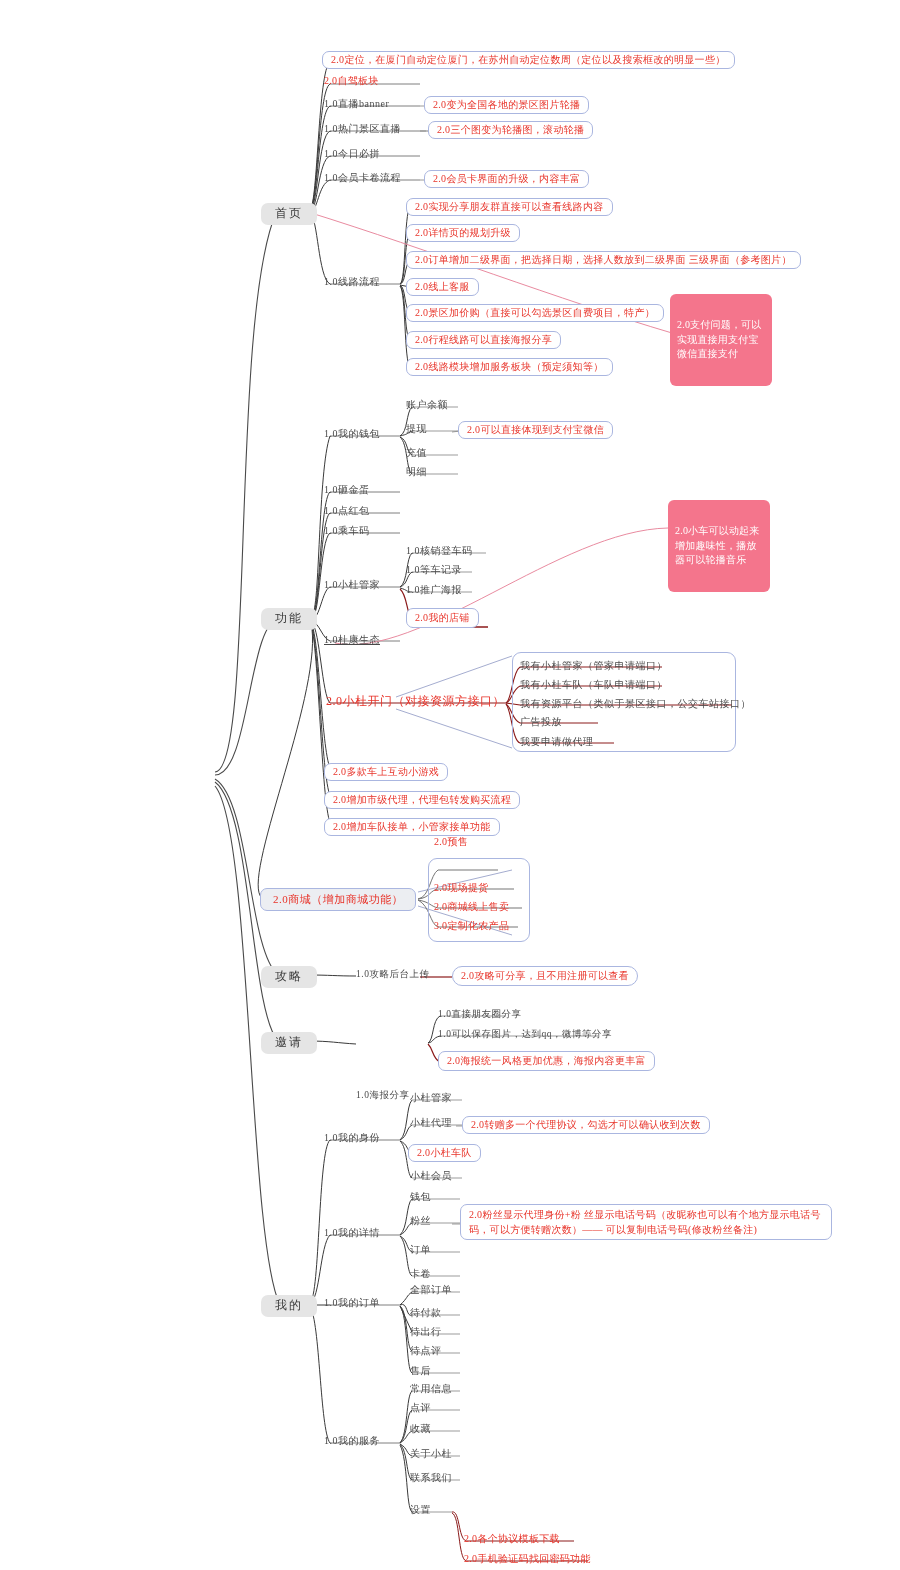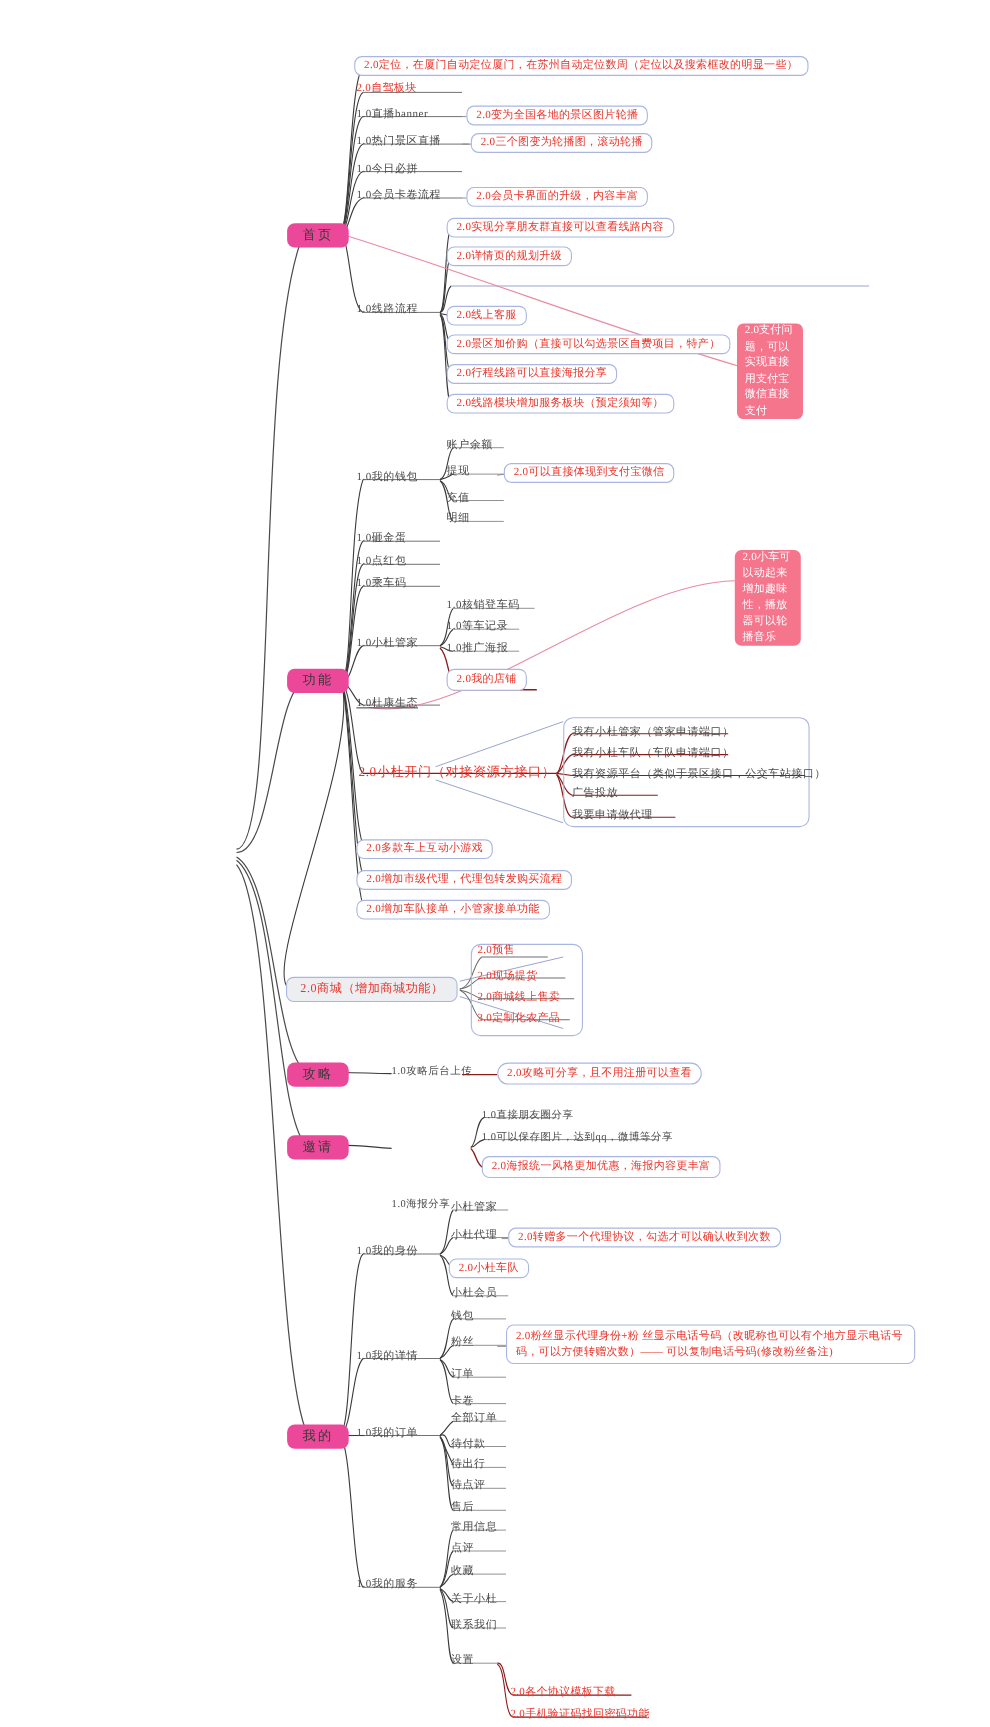--- a/index.html
+++ b/index.html
@@ -21,21 +21,21 @@
     background: #3a56b0;
     color: #ffffff;
     border-radius: 7px;
     padding: 10px 18px;
     font-size: 14px;
     letter-spacing: 1px;
     box-shadow: 0 1px 2px rgba(0,0,0,.25);
   }
   
   .l1 {
-    background: #ec4899;
+    background: #e5e5e5;
     color: #3a3a3a;
     border-radius: 7px;
     padding: 4px 14px;
     font-size: 12px;
     letter-spacing: 2px;
   }
   
   .plain {
     color: #4a4a4a;
     font-size: 10px;
@@ -68,22 +68,22 @@
   }
   
   .redlarge { color:#e8342a; font-size: 12px; letter-spacing:.5px; }
 
   
   .pink {
     background: #f4758c;
     color: #ffffff;
     border-radius: 6px;
     font-size: 10px;
-    padding: 0 7px;
-    width: 60px;
+    padding: 24px 7px;
+    width: 102px;
     white-space: normal;
     line-height: 1.45;
     letter-spacing: .2px;
   }
 
   
   .grp {
     position:absolute;
     border: 1px solid #aab6e0;
     border-radius: 9px;
@@ -362,20 +362,21 @@
   <div class="node redbox" style="left:424px; top:96px;">2.0变为全国各地的景区图片轮播</div>
   <div class="node plain" style="left:324px; top:123px;">1.0热门景区直播</div>
   <div class="node redbox" style="left:428px; top:121px;">2.0三个图变为轮播图，滚动轮播</div>
   <div class="node plain" style="left:324px; top:148px;">1.0今日必拼</div>
   <div class="node plain" style="left:324px; top:172px;">1.0会员卡卷流程</div>
   <div class="node redbox" style="left:424px; top:170px;">2.0会员卡界面的升级，内容丰富</div>
   <div class="node plain" style="left:324px; top:276px;">1.0线路流程</div>
 
   <div class="node redbox" style="left:406px; top:198px;">2.0实现分享朋友群直接可以查看线路内容</div>
   <div class="node redbox" style="left:406px; top:224px;">2.0详情页的规划升级</div>
+  <div class="node redbox" style="left:406px; top:251px;">2.0订单增加二级界面，把选择日期，选择人数放到二级界面        三级界面（参考图片）</div>
   <div class="node redbox" style="left:406px; top:278px;">2.0线上客服</div>
   <div class="node redbox" style="left:406px; top:304px;">2.0景区加价购（直接可以勾选景区自费项目，特产）</div>
   <div class="node redbox" style="left:406px; top:331px;">2.0行程线路可以直接海报分享</div>
   <div class="node redbox" style="left:406px; top:358px;">2.0线路模块增加服务板块（预定须知等）</div>
 
   <div class="node pink" style="left:670px; top:294px;">2.0支付问题，可以实现直接用支付宝微信直接支付</div>
 
   <div class="node l1" style="left:261px; top:608px;">功能</div>
 
   <div class="node plain" style="left:324px; top:428px;">1.0我的钱包</div>
@@ -404,21 +405,21 @@
   <div class="node plain" style="left:520px; top:679px;">我有小杜车队（车队申请端口）</div>
   <div class="node plain" style="left:520px; top:698px;">我有资源平台（类似于景区接口，公交车站接口）</div>
   <div class="node plain" style="left:520px; top:716px;">广告投放</div>
   <div class="node plain" style="left:520px; top:736px;">我要申请做代理</div>
 
   <div class="node redbox" style="left:324px; top:763px;">2.0多款车上互动小游戏</div>
   <div class="node redbox" style="left:324px; top:791px;">2.0增加市级代理，代理包转发购买流程</div>
   <div class="node redbox" style="left:324px; top:818px;">2.0增加车队接单，小管家接单功能</div>
 
   <div class="node greyred" style="left:260px; top:888px;">2.0商城（增加商城功能）</div>
-  <div class="node redplain" style="left:434px; top:858px;">2.0预售</div>
+  <div class="node redplain" style="left:434px; top:836px;">2.0预售</div>
   <div class="node redplain" style="left:434px; top:882px;">2.0现场提货</div>
   <div class="node redplain" style="left:434px; top:901px;">2.0商城线上售卖</div>
   <div class="node redplain" style="left:434px; top:920px;">3.0定制化农产品</div>
 
   <div class="node l1" style="left:261px; top:966px;">攻略</div>
   <div class="node plain sm" style="left:356px; top:969px;">1.0攻略后台上传</div>
   <div class="node redbox big" style="left:452px; top:966px;border-radius:10px;">2.0攻略可分享，且不用注册可以查看</div>
 
   <div class="node l1" style="left:261px; top:1032px;">邀请</div>
   <div class="node plain sm" style="left:356px; top:1090px;">1.0海报分享</div>

